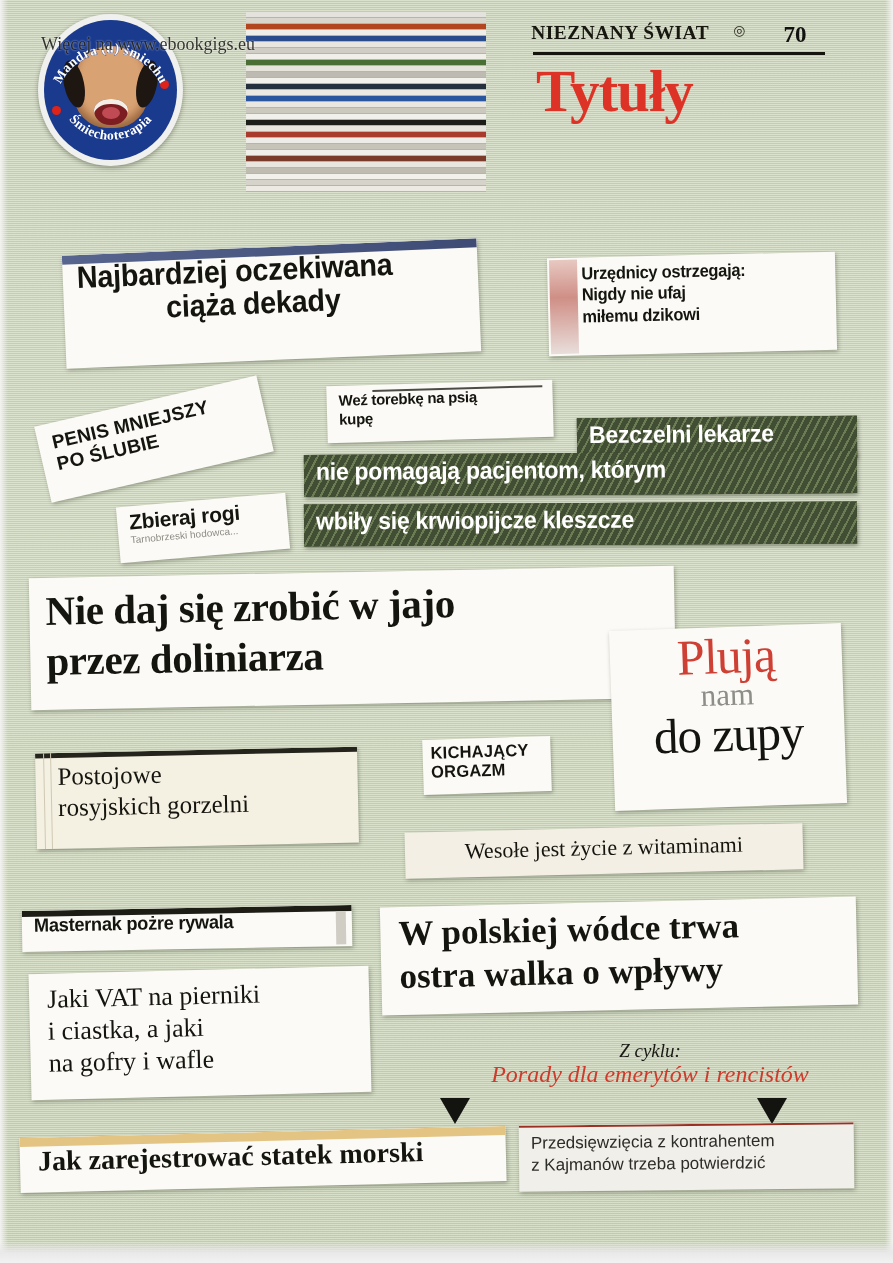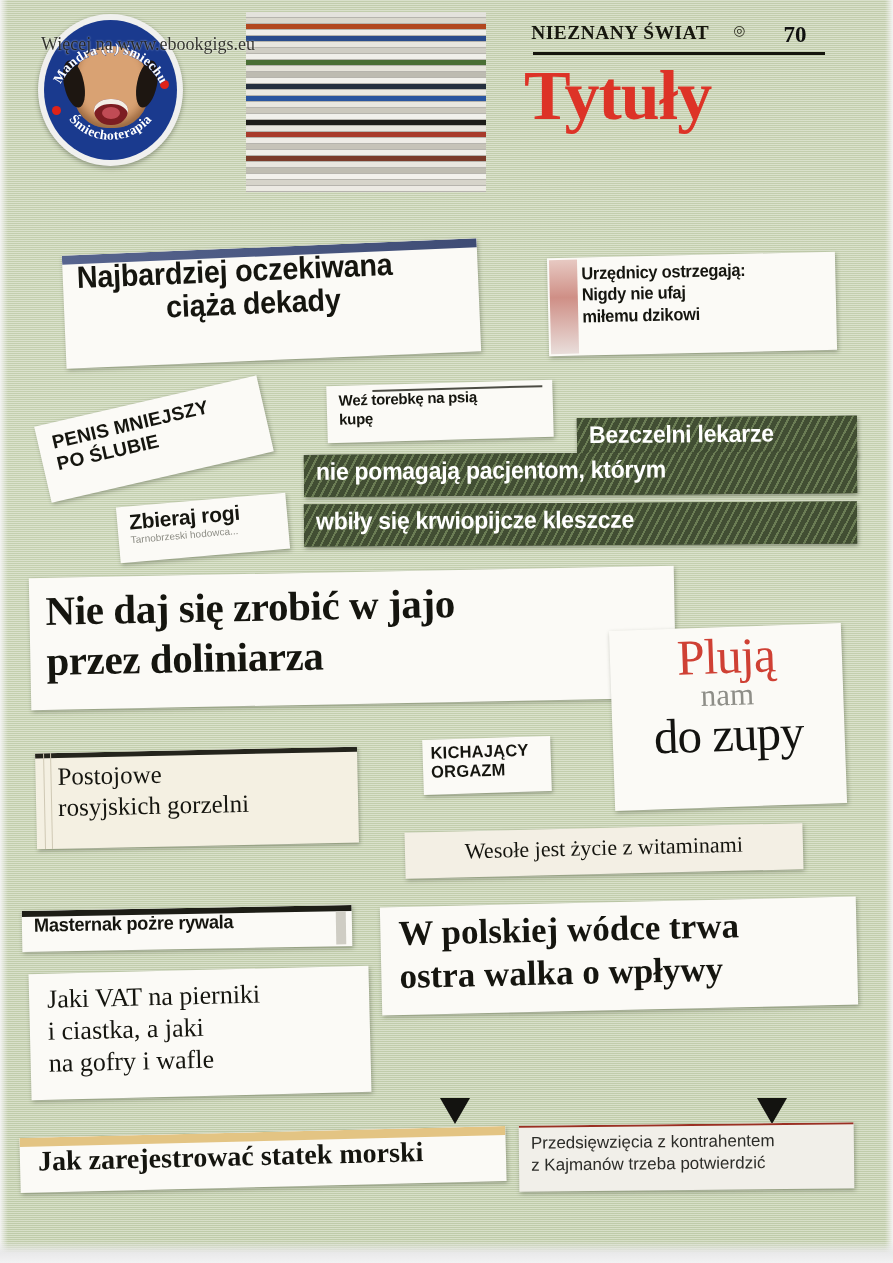--- a/index.html
+++ b/index.html
@@ -56,23 +56,23 @@
   }
   .mh-reg{font-size:14px;color:#2a2a1e;}
   .mh-page{
     font-family:"Liberation Serif", serif;
     font-weight:bold;font-size:23px;color:#111;margin-left:12px;
   }
   #mh-rule{position:absolute;left:533px;top:52px;width:292px;height:3px;background:#15150d;}
 
   
   #tytuly{
-    position:absolute;left:524px;top:64px;
+    position:absolute;left:536px;top:64px;
     font-family:"Liberation Serif", serif;
-    font-weight:bold;font-size:70px;line-height:0.92;
+    font-weight:bold;font-size:59px;line-height:0.92;
     color:#dd3327;letter-spacing:-1px;
   }
   #rok{
     position:absolute;left:588px;top:148px;
     font-family:"Liberation Serif", serif;
     font-weight:normal;font-size:80px;line-height:0.9;
     color:#dc3a2c;letter-spacing:1px;
   }
 
   
@@ -467,20 +467,24 @@
     <div class="ln">W polskiej wódce trwa</div>
     <div class="ln">ostra walka o wpływy</div>
   </div>
 
   <div class="clip white" id="c-vat">
     <div class="ln">Jaki VAT na pierniki</div>
     <div class="ln">i ciastka, a jaki</div>
     <div class="ln">na gofry i wafle</div>
   </div>
 
+  <div id="zcyklu">
+    <div class="zc1">Z cyklu:</div>
+    <div class="zc2">Porady dla emerytów i rencistów</div>
+  </div>
   <div class="tri" id="tri-a"></div>
   <div class="tri" id="tri-b"></div>
 
   <div class="clip white" id="c-statek">
     <div class="ln">Jak zarejestrować statek morski</div>
   </div>
 
   <div class="clip" id="c-kajman">
     <div class="ln">Przedsięwzięcia z kontrahentem</div>
     <div class="ln">z Kajmanów trzeba potwierdzić</div>

